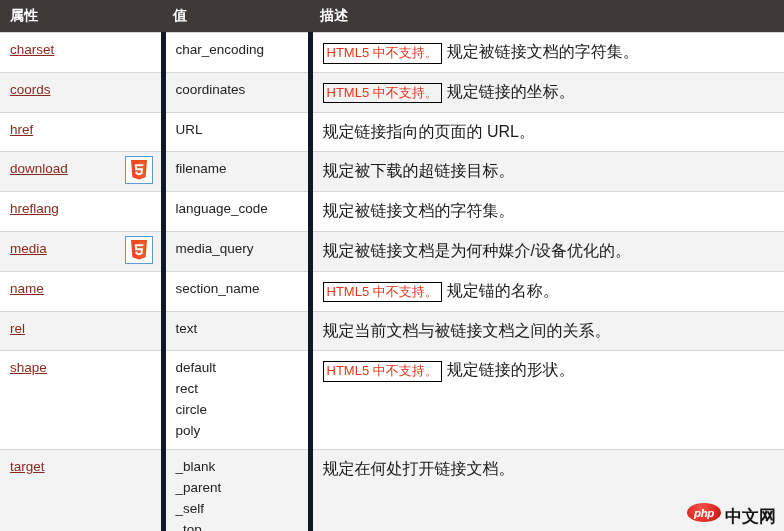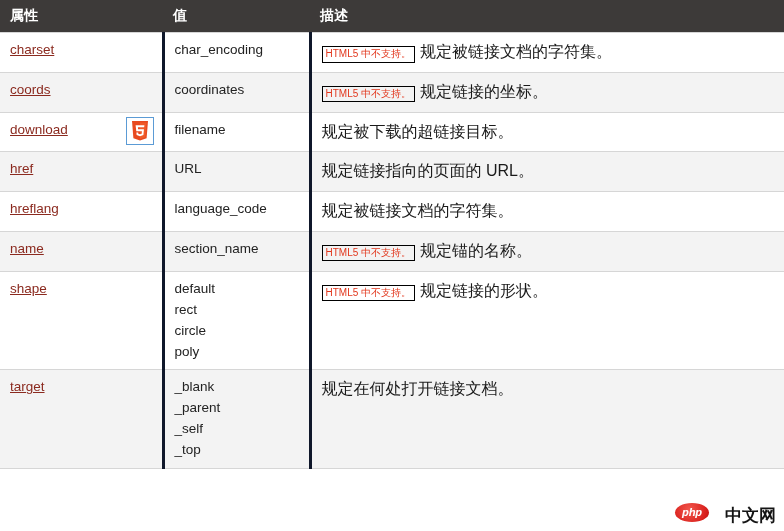--- a/index.html
+++ b/index.html
@@ -30,21 +30,21 @@
     font-weight: bold;
     text-align: left;
     padding: 7px 0 7px 10px;
     font-size: 14px;
     border: none;
     letter-spacing: 0.3px;
   }
   .attr-table tbody td {
     border: 1px solid #d6d6d6;
     border-left: none;
-    border-right: 3px solid #0f172a;
+    border-right: 5px solid #0f172a;
     padding: 7px 8px 7px 10px;
     vertical-align: top;
     line-height: 1.55;
   }
   .attr-table tbody td:last-child { border-right: none; }
   .attr-table tbody tr:nth-child(odd) td { background: #ffffff; }
   .attr-table tbody tr:nth-child(even) td { background: #f3f3f3; }
 
   
   .cell-attr {
@@ -86,36 +86,35 @@
   .val-list { white-space: pre-line; }
 
   
   .ns-badge {
     display: inline-block;
     border: 1px solid #000000;
     color: #e2371d;
     padding: 0px 3px 1px 3px;
     margin-right: 5px;
     line-height: 1.35;
-    font-size: 10px;
+    font-size: 13px;
     background: transparent;
     vertical-align: baseline;
   }
   .desc-text { font-size: 16px; color: #1a1a1a; }
 
   
   .watermark {
     position: absolute;
     right: 8px;
     bottom: 6px;
     display: flex;
     align-items: center;
-    gap: 16px;
+    gap: 4px;
     pointer-events: none;
-    font-family: Liberation Mono, monospace;
   }
   .wm-php {
     width: 34px;
     height: 19px;
     border-radius: 50%;
     background: radial-gradient(circle at 42% 34%, #f2564c 0%, #d9201c 72%, #b5120f 100%);
     color: #ffffff;
     font-size: 11.5px;
     font-weight: bold;
     font-style: italic;
@@ -157,44 +156,60 @@
           <td class="cell-attr"><a class="attr-link">charset</a></td>
           <td><span class="val-italic val-list">char_encoding</span></td>
           <td><span class="ns-badge">HTML5 中不支持。</span><span class="desc-text">规定被链接文档的字符集。</span></td>
         </tr>
         <tr>
           <td class="cell-attr"><a class="attr-link">coords</a></td>
           <td><span class="val-italic val-list">coordinates</span></td>
           <td><span class="ns-badge">HTML5 中不支持。</span><span class="desc-text">规定链接的坐标。</span></td>
         </tr>
         <tr>
+          <td class="cell-attr"><a class="attr-link">href</a></td>
+          <td><span class="val-italic val-list">URL</span></td>
+          <td><span class="desc-text">规定链接指向的页面的 URL。</span></td>
+        </tr>
+        <tr>
           <td class="cell-attr"><a class="attr-link">download</a><span class="html5-badge">
               <svg width="18" height="20" viewBox="0 0 18 20" xmlns="http://www.w3.org/2000/svg">
                 <path d="M1 0 L17 0 L15.6 17.2 L9 19.6 L2.4 17.2 Z" fill="#e8491f"></path>
                 <path d="M9 1.6 L15.5 1.6 L14.3 16.3 L9 18.1 Z" fill="#f05a28"></path>
                 <path d="M4.6 4.2 L13.4 4.2 L13.15 6.3 L6.9 6.3 L7.05 8.2 L12.95 8.2 L12.4 14.1 L9 15.2 L5.6 14.1 L5.4 11.6 L7.2 11.6 L7.3 12.8 L9 13.3 L10.7 12.8 L10.9 10.2 L5.3 10.2 L4.6 4.2 Z" fill="#ffffff"></path>
               </svg>
             </span></td>
           <td><span class="val-italic val-list">filename</span></td>
           <td><span class="desc-text">规定被下载的超链接目标。</span></td>
         </tr>
         <tr>
-          <td class="cell-attr"><a class="attr-link">href</a></td>
-          <td><span class="val-italic val-list">URL</span></td>
-          <td><span class="desc-text">规定链接指向的页面的 URL。</span></td>
-        </tr>
-        <tr>
           <td class="cell-attr"><a class="attr-link">hreflang</a></td>
           <td><span class="val-italic val-list">language_code</span></td>
           <td><span class="desc-text">规定被链接文档的字符集。</span></td>
         </tr>
         <tr>
+          <td class="cell-attr"><a class="attr-link">media</a><span class="html5-badge">
+              <svg width="18" height="20" viewBox="0 0 18 20" xmlns="http://www.w3.org/2000/svg">
+                <path d="M1 0 L17 0 L15.6 17.2 L9 19.6 L2.4 17.2 Z" fill="#e8491f"></path>
+                <path d="M9 1.6 L15.5 1.6 L14.3 16.3 L9 18.1 Z" fill="#f05a28"></path>
+                <path d="M4.6 4.2 L13.4 4.2 L13.15 6.3 L6.9 6.3 L7.05 8.2 L12.95 8.2 L12.4 14.1 L9 15.2 L5.6 14.1 L5.4 11.6 L7.2 11.6 L7.3 12.8 L9 13.3 L10.7 12.8 L10.9 10.2 L5.3 10.2 L4.6 4.2 Z" fill="#ffffff"></path>
+              </svg>
+            </span></td>
+          <td><span class="val-italic val-list">media_query</span></td>
+          <td><span class="desc-text">规定被链接文档是为何种媒介/设备优化的。</span></td>
+        </tr>
+        <tr>
           <td class="cell-attr"><a class="attr-link">name</a></td>
           <td><span class="val-italic val-list">section_name</span></td>
           <td><span class="ns-badge">HTML5 中不支持。</span><span class="desc-text">规定锚的名称。</span></td>
+        </tr>
+        <tr>
+          <td class="cell-attr"><a class="attr-link">rel</a></td>
+          <td><span class="val-italic val-list">text</span></td>
+          <td><span class="desc-text">规定当前文档与被链接文档之间的关系。</span></td>
         </tr>
         <tr>
           <td class="cell-attr"><a class="attr-link">shape</a></td>
           <td><span class="val-plain val-list">default
 rect
 circle
 poly</span></td>
           <td><span class="ns-badge">HTML5 中不支持。</span><span class="desc-text">规定链接的形状。</span></td>
         </tr>
         <tr>

